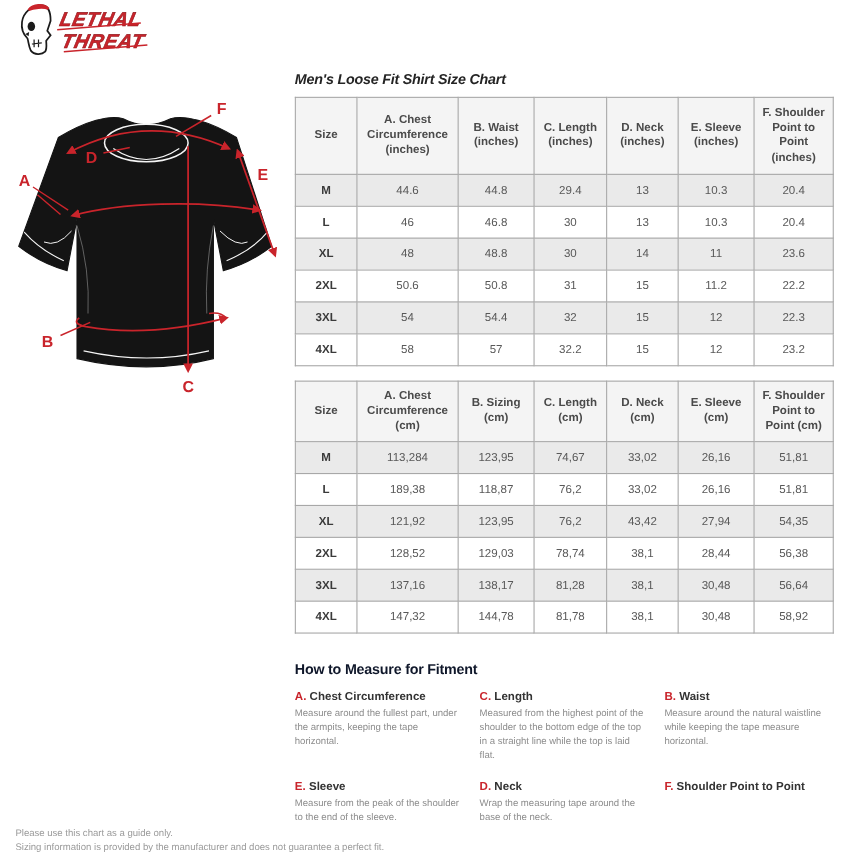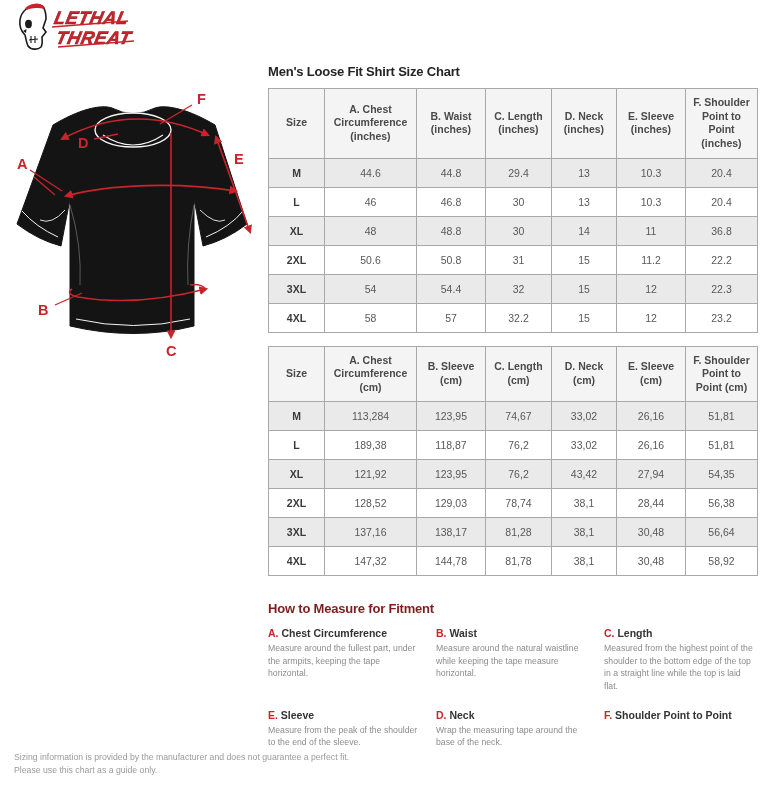--- a/index.html
+++ b/index.html
@@ -6,32 +6,32 @@
   body{
     width:783px;height:785px;position:relative;background:#fff;
     font-family:"Liberation Sans", sans-serif;color:#3c3c3c;overflow:hidden;
   }
   
   .logo{position:absolute;left:16px;top:2px;width:126px;height:52px;}
   
   .diagram{position:absolute;left:10px;top:85px;width:255px;height:278px;}
   
   .content{position:absolute;left:268px;top:64px;width:489px;}
-  .page-title{font-size:13px;font-weight:bold;color:#242424;letter-spacing:-.2px;margin:0 0 9px 0;}
+  .page-title{font-size:13px;font-weight:bold;color:#242424;letter-spacing:-.2px;margin:0 0 9px 0;font-style:italic;}
   table{border-collapse:collapse;width:489px;table-layout:fixed;}
   th,td{border:1px solid #a8a8a8;text-align:center;vertical-align:middle;}
   th{background:#f4f4f4;font-size:10.5px;font-weight:bold;color:#4a4a4a;padding:7px 3px;line-height:1.3;}
   td{font-size:10.5px;color:#585858;height:28px;padding:0 2px;background:#fff;}
   tbody tr:nth-child(odd) td{background:#eaeaea;}
   td:first-child{font-weight:bold;color:#3a3a3a;}
   .tbl-cm{margin-top:13px;}
   col.c-size{width:56px;} col.c-chest{width:92px;} col.c-waist{width:69px;}
   col.c-length{width:66px;} col.c-neck{width:65px;} col.c-sleeve{width:69px;} col.c-shoulder{width:72px;}
   
-  .howto-title{font-size:13px;font-weight:bold;color:#7f1d1d;letter-spacing:-.2px;margin:25px 0 11px 0;}
+  .howto-title{font-size:13px;font-weight:bold;color:#0f172a;letter-spacing:-.2px;margin:25px 0 11px 0;}
   .measure-grid{display:grid;grid-template-columns:repeat(3,152px);column-gap:16px;row-gap:17px;}
   .measure-item .mi-head{font-size:10.5px;font-weight:bold;color:#333;margin:0 0 3px 0;}
   .measure-item .mi-letter{color:#c9242b;}
   .measure-item .mi-desc{font-size:8.7px;color:#8c8c8c;line-height:1.42;margin:0;}
   
   .footer{position:absolute;left:14px;top:751px;font-size:8.7px;color:#9a9a9a;line-height:1.55;}
 </style>
 </head>
 <body>
 
@@ -146,21 +146,21 @@
           <td>10.3</td>
           <td>20.4</td>
         </tr>
         <tr>
           <td>XL</td>
           <td>48</td>
           <td>48.8</td>
           <td>30</td>
           <td>14</td>
           <td>11</td>
-          <td>36.8</td>
+          <td>23.6</td>
         </tr>
         <tr>
           <td>2XL</td>
           <td>50.6</td>
           <td>50.8</td>
           <td>31</td>
           <td>15</td>
           <td>11.2</td>
           <td>22.2</td>
         </tr>
@@ -192,21 +192,21 @@
         <col class="c-waist">
         <col class="c-length">
       <col class="c-neck">
         <col class="c-sleeve">
         <col class="c-shoulder">
     </colgroup>
   <thead>
         <tr>
           <th>Size</th>
           <th>A. Chest Circumference (cm)</th>
-          <th>B. Sleeve (cm)</th>
+          <th>B. Sizing (cm)</th>
           <th>C. Length (cm)</th>
           <th>D. Neck (cm)</th>
           <th>E. Sleeve (cm)</th>
           <th>F. Shoulder Point to Point (cm)</th>
         </tr>
       </thead>
       <tbody>
         <tr>
           <td>M</td>
           <td>113,284</td>
@@ -264,37 +264,37 @@
       </tbody>
     </table>
 
   <h2 class="howto-title">How to Measure for Fitment</h2>
   <div class="measure-grid">
       <div class="measure-item">
         <div class="mi-head"><span class="mi-letter">A.</span> <span>Chest Circumference</span></div>
         <p class="mi-desc">Measure around the fullest part, under the armpits, keeping the tape horizontal.</p>
       </div>
       <div class="measure-item">
+        <div class="mi-head"><span class="mi-letter">C.</span> <span>Length</span></div>
+        <p class="mi-desc">Measured from the highest point of the shoulder to the bottom edge of the top in a straight line while the top is laid flat.</p>
+      </div>
+      <div class="measure-item">
         <div class="mi-head"><span class="mi-letter">B.</span> <span>Waist</span></div>
         <p class="mi-desc">Measure around the natural waistline while keeping the tape measure horizontal.</p>
       </div>
       <div class="measure-item">
-        <div class="mi-head"><span class="mi-letter">C.</span> <span>Length</span></div>
-        <p class="mi-desc">Measured from the highest point of the shoulder to the bottom edge of the top in a straight line while the top is laid flat.</p>
-      </div>
-      <div class="measure-item">
         <div class="mi-head"><span class="mi-letter">E.</span> <span>Sleeve</span></div>
         <p class="mi-desc">Measure from the peak of the shoulder to the end of the sleeve.</p>
       </div>
       <div class="measure-item">
         <div class="mi-head"><span class="mi-letter">D.</span> <span>Neck</span></div>
         <p class="mi-desc">Wrap the measuring tape around the base of the neck.</p>
       </div>
       <div class="measure-item">
         <div class="mi-head"><span class="mi-letter">F.</span> <span>Shoulder Point to Point</span></div>
       </div>
     </div>
 </div>
 
 <div class="footer">
+  <div>Please use this chart as a guide only.</div>
   <div>Sizing information is provided by the manufacturer and does not guarantee a perfect fit.</div>
-  <div>Please use this chart as a guide only.</div>
 </div>
 
 </body></html>

